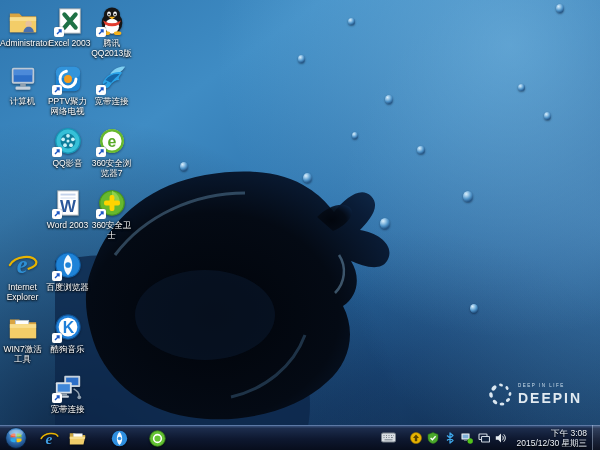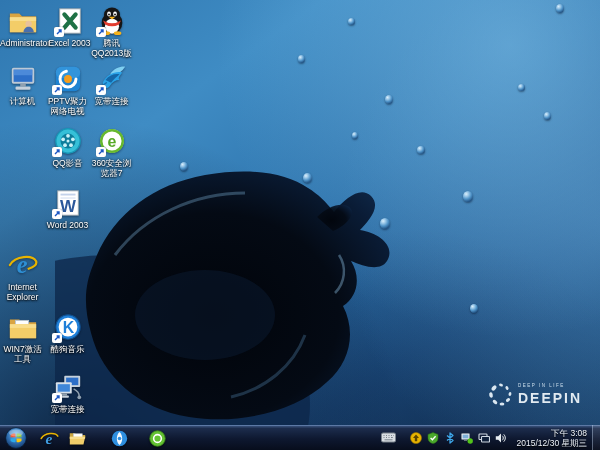--- a/index.html
+++ b/index.html
@@ -260,31 +260,64 @@
         </svg>
       <span class="sc">
           <svg viewBox="0 0 10 10">
             <path d="M3 7 L7 3 M4.6 3 H7 V5.4" stroke="#1a56c4" stroke-width="1.4" fill="none"></path>
           </svg>
         </span>
     </div>
     <span class="lbl">Word 2003</span>
   </div>
 
+  <div class="cell" style="left:89px;top:188px">
+    <div class="ic">
+      <svg viewBox="0 0 32 32">
+          <circle cx="16" cy="16" r="13" fill="#66b82e"></circle>
+        <circle cx="16" cy="16" r="13" fill="none" stroke="#4a9a1e" stroke-width="1.4"></circle>
+        <path d="M16 3 C22 6 25 11 24 17 C20 15 18 12 16 8 Z" fill="#8ed14e"></path>
+        <rect x="13.4" y="7.5" width="5.2" height="17" rx="2" fill="#ffd400"></rect>
+        <rect x="7.5" y="13.4" width="17" height="5.2" rx="2" fill="#ffd400"></rect>
+        </svg>
+      <span class="sc">
+          <svg viewBox="0 0 10 10">
+            <path d="M3 7 L7 3 M4.6 3 H7 V5.4" stroke="#1a56c4" stroke-width="1.4" fill="none"></path>
+          </svg>
+        </span>
+    </div>
+    <span class="lbl">360安全卫士</span>
+  </div>
 
   <div class="cell" style="left:0;top:250px">
     <div class="ic">
       <svg viewBox="0 0 32 32">
         <text x="15" y="25" font-size="26" font-style="italic" font-weight="bold" fill="#2e8fd4" text-anchor="middle" font-family="Liberation Serif, DejaVu Serif, serif">e</text>
         <path d="M2 16 C8 6 26 5 30 12 M30 12 C31 15 28 18 22 20" stroke="#e8b400" stroke-width="2.4" fill="none" stroke-linecap="round"></path>
         </svg>
     </div>
     <span class="lbl">Internet Explorer</span>
   </div>
 
+  <div class="cell" style="left:45px;top:250px">
+    <div class="ic">
+      <svg viewBox="0 0 32 32">
+          <circle cx="16" cy="16" r="13" fill="#1e83d8"></circle>
+        <circle cx="16" cy="16" r="13" fill="none" stroke="#1161a8" stroke-width="1.2"></circle>
+        <path d="M16 5 C10 10 10 22 16 27 C22 22 22 10 16 5 Z" fill="#fff" opacity="0.95"></path>
+        <circle cx="16" cy="16" r="3" fill="#1e83d8"></circle>
+        </svg>
+      <span class="sc">
+          <svg viewBox="0 0 10 10">
+            <path d="M3 7 L7 3 M4.6 3 H7 V5.4" stroke="#1a56c4" stroke-width="1.4" fill="none"></path>
+          </svg>
+        </span>
+    </div>
+    <span class="lbl">百度浏览器</span>
+  </div>
 
   <div class="cell" style="left:0;top:312px">
     <div class="ic">
       <svg viewBox="0 0 32 32">
           <path d="M2 8 h10 l3 3 h15 v17 h-28 z" fill="#d9a441"></path>
         <rect x="8" y="9" width="14" height="16" fill="#fdfdfd" stroke="#b9c4ce"></rect>
         <path d="M2 13 h28 v15 h-28 z" fill="#f3cd68"></path>
         <path d="M2 13 h28 v4 h-28 z" fill="#f8dd8c"></path>
         </svg>
     </div>

